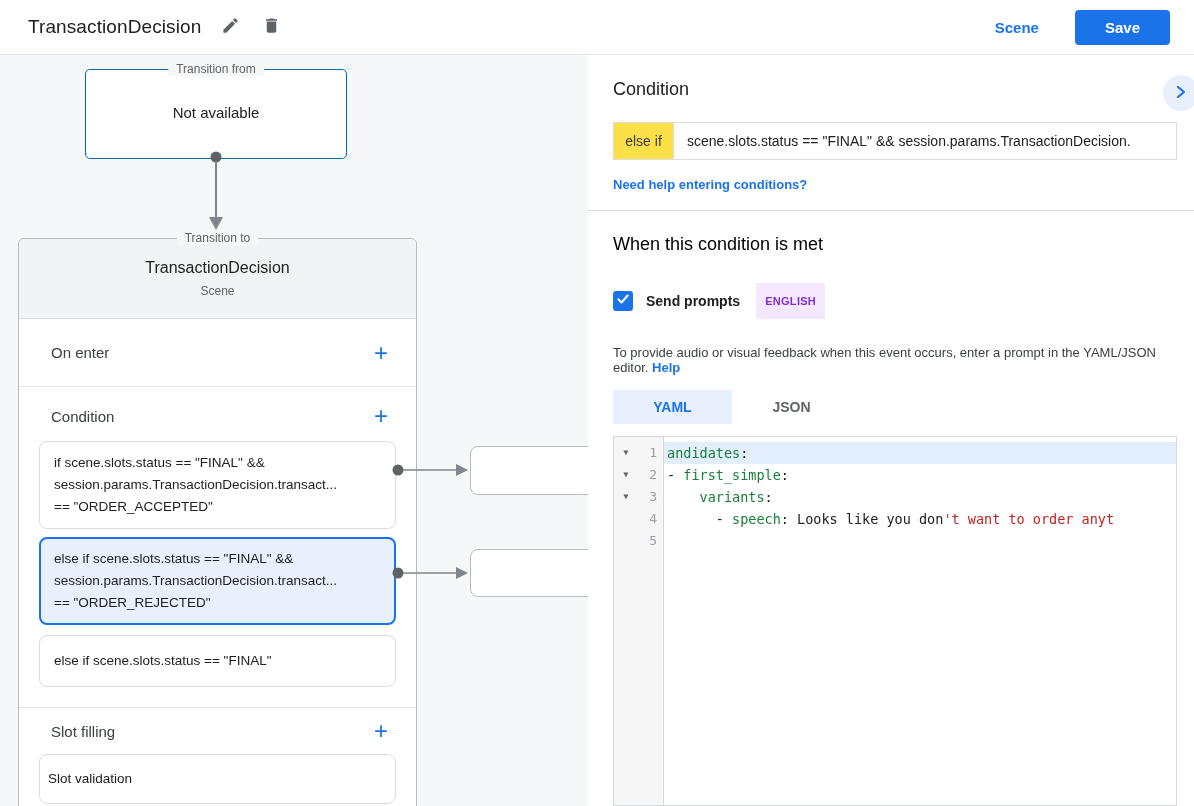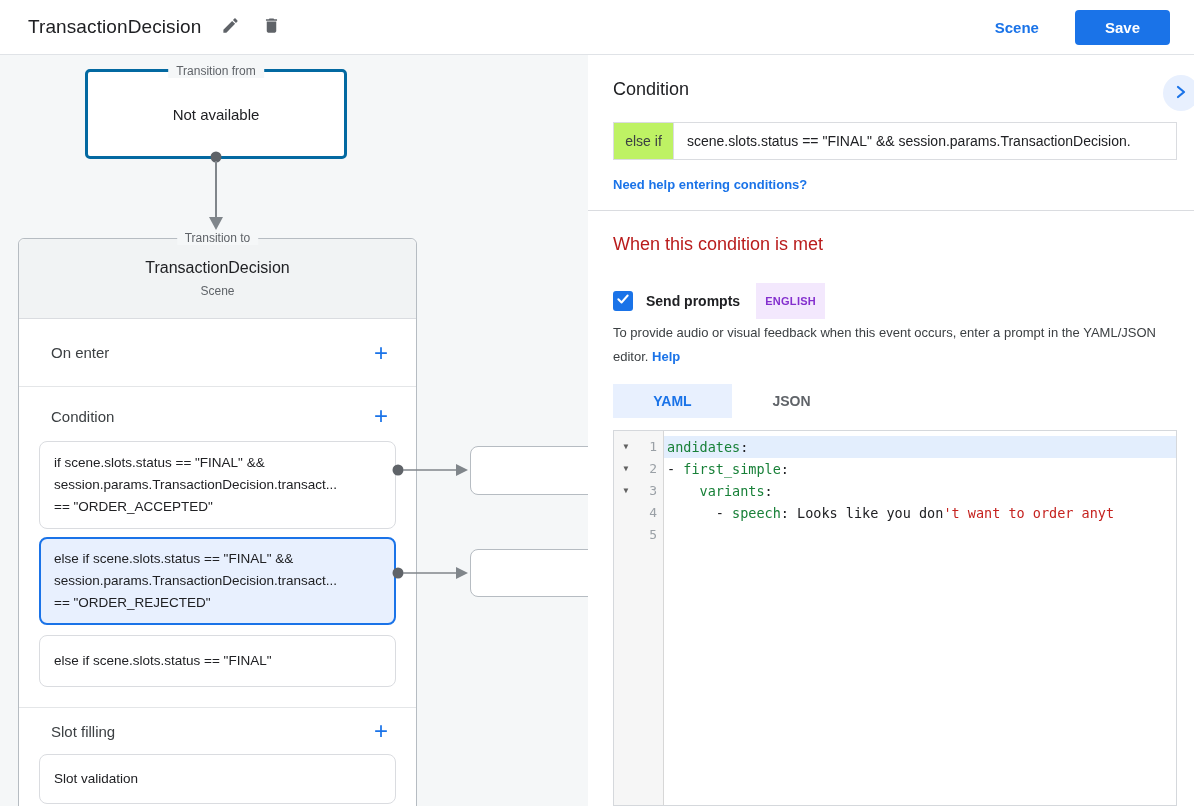--- a/index.html
+++ b/index.html
@@ -19,21 +19,21 @@
     font-size:15px; padding:9px 30px; cursor:pointer; font-family:inherit; }
 
   
   .main { display:flex; height:751px; }
   .canvas { position:relative; width:588px; flex:0 0 588px; background:#f5f7f8; overflow:hidden; }
   .panel { flex:1; background:#fff; padding:0 17px 0 25px; position:relative; overflow:hidden;
     display:flex; flex-direction:column; }
 
   
   .from-box { position:absolute; left:85px; top:14px; width:262px; height:90px;
-    background:#fff; border:3px solid #0369a1; border-radius:5px; }
+    background:#fff; border:1px solid #0369a1; border-radius:5px; }
   .legend { position:absolute; top:-8px; left:50%; transform:translateX(-50%);
     background:#f5f7f8; padding:0 8px; font-size:12px; color:#5f6368; white-space:nowrap; }
   .from-value { text-align:center; margin-top:34px; font-size:15px; color:#202124; }
 
   svg.connector { position:absolute; overflow:visible; }
 
   
   .scene-card { position:absolute; left:18px; top:183px; width:399px; height:648px;
     background:#fff; border:1px solid #b6bcc2; border-radius:6px; }
   .scene-head { height:80px; background:#f1f3f4; border-bottom:1px solid #dadce0;
@@ -57,38 +57,38 @@
     border:1px solid #b6bcc2; border-radius:8px; }
 
   
   .panel-header { margin-top:24px; display:flex; align-items:center; justify-content:space-between; position:relative; }
   .panel-title { font-size:18px; color:#202124; }
   .chevron-btn { position:absolute; right:-22px; top:-4px; width:36px; height:36px; border-radius:50%;
     background:#e8f0fe; border:none; cursor:pointer; display:flex; align-items:center; justify-content:center; }
   .chevron-btn svg { stroke:#1a73e8; }
 
   .cond-row { display:flex; margin-top:22px; height:38px; }
-  .op-box { width:60px; background:#bef264; border:1px solid #dadce0; border-right:none;
+  .op-box { width:60px; background:#fde047; border:1px solid #dadce0; border-right:none;
     display:flex; align-items:center; justify-content:center; font-size:14px; color:#3c4043; flex:0 0 60px; }
   .cond-input { flex:1; border:1px solid #dadce0; font-size:14px; color:#202124; padding:0 13px;
     font-family:inherit; outline:none; background:#fff; }
   .text-link { color:#1a73e8; font-size:13px; text-decoration:none;font-weight:bold; }
   .help-link { margin-top:17px; display:inline-block; width:max-content; }
   .panel-divider { border-top:1px solid #dadce0; margin:18px -17px 0 -25px; }
 
-  .when-title { margin-top:23px; font-size:18px; color:#b91c1c; }
+  .when-title { margin-top:23px; font-size:18px; color:#000000; }
   .check-row { display:flex; align-items:center; margin-top:26px; }
   .checkbox { width:20px; height:20px; border:2px solid #5f6368; border-radius:3px; background:#fff;
     flex:0 0 20px; cursor:pointer; display:flex; align-items:center; justify-content:center; }
   .checkbox.checked { background:#1a73e8; border-color:#1a73e8; }
   .check-label { font-size:14px; font-weight:700; color:#202124; margin-left:13px; }
   .lang-badge { margin-left:16px; background:#f3e8fd; color:#8430ce; font-size:11px; font-weight:700;
     padding:12px 9px; letter-spacing:.3px; }
 
-  .desc { margin-top:2px; font-size:13px; line-height:24px; color:#3c4043; max-width:578px; }
+  .desc { margin-top:26px; font-size:13px; line-height:15px; color:#3c4043; max-width:578px; }
 
   .tabs { display:flex; margin-top:15px; }
   .tab { width:119px; height:34px; display:flex; align-items:center; justify-content:center;
     font-size:14px; font-weight:700; color:#5f6368; cursor:pointer; }
   .tab.active { background:#e8f0fe; color:#1a73e8; }
 
   
   .editor { margin-top:12px; border:1px solid #d5d8dc; background:#fff; flex:1;
     position:relative; overflow:hidden; font-family:"DejaVu Sans Mono", monospace; }
   .editor::before { content:""; position:absolute; left:0; top:0; bottom:0; width:49px;
@@ -177,21 +177,21 @@
         <div>else if scene.slots.status == "FINAL"</div>
       </div>
 
       <div class="hr"></div>
 
       <div class="sect-row" style="height:46px;justify-content:space-between;">
         <span class="sect-label">Slot filling</span>
         <button class="plus-btn">+</button>
       </div>
 
-      <div class="cond-box" style="padding:13px 14px;">
+      <div class="cond-box" style="padding:13px 8px;">
         <div>Slot validation</div>
       </div>
 
       <div class="cond-box" style="margin-top:8px; height:40px;"></div>
     </div>
 
     <svg class="connector" style="left:390px; top:405px;" width="90" height="20">
       <circle cx="8" cy="10" r="5.5" fill="#5f6368"></circle>
       <line x1="13" y1="10" x2="68" y2="10" stroke="#80868b" stroke-width="1.6"></line>
       <polygon points="66,4 66,16 78,10" fill="#80868b"></polygon>

